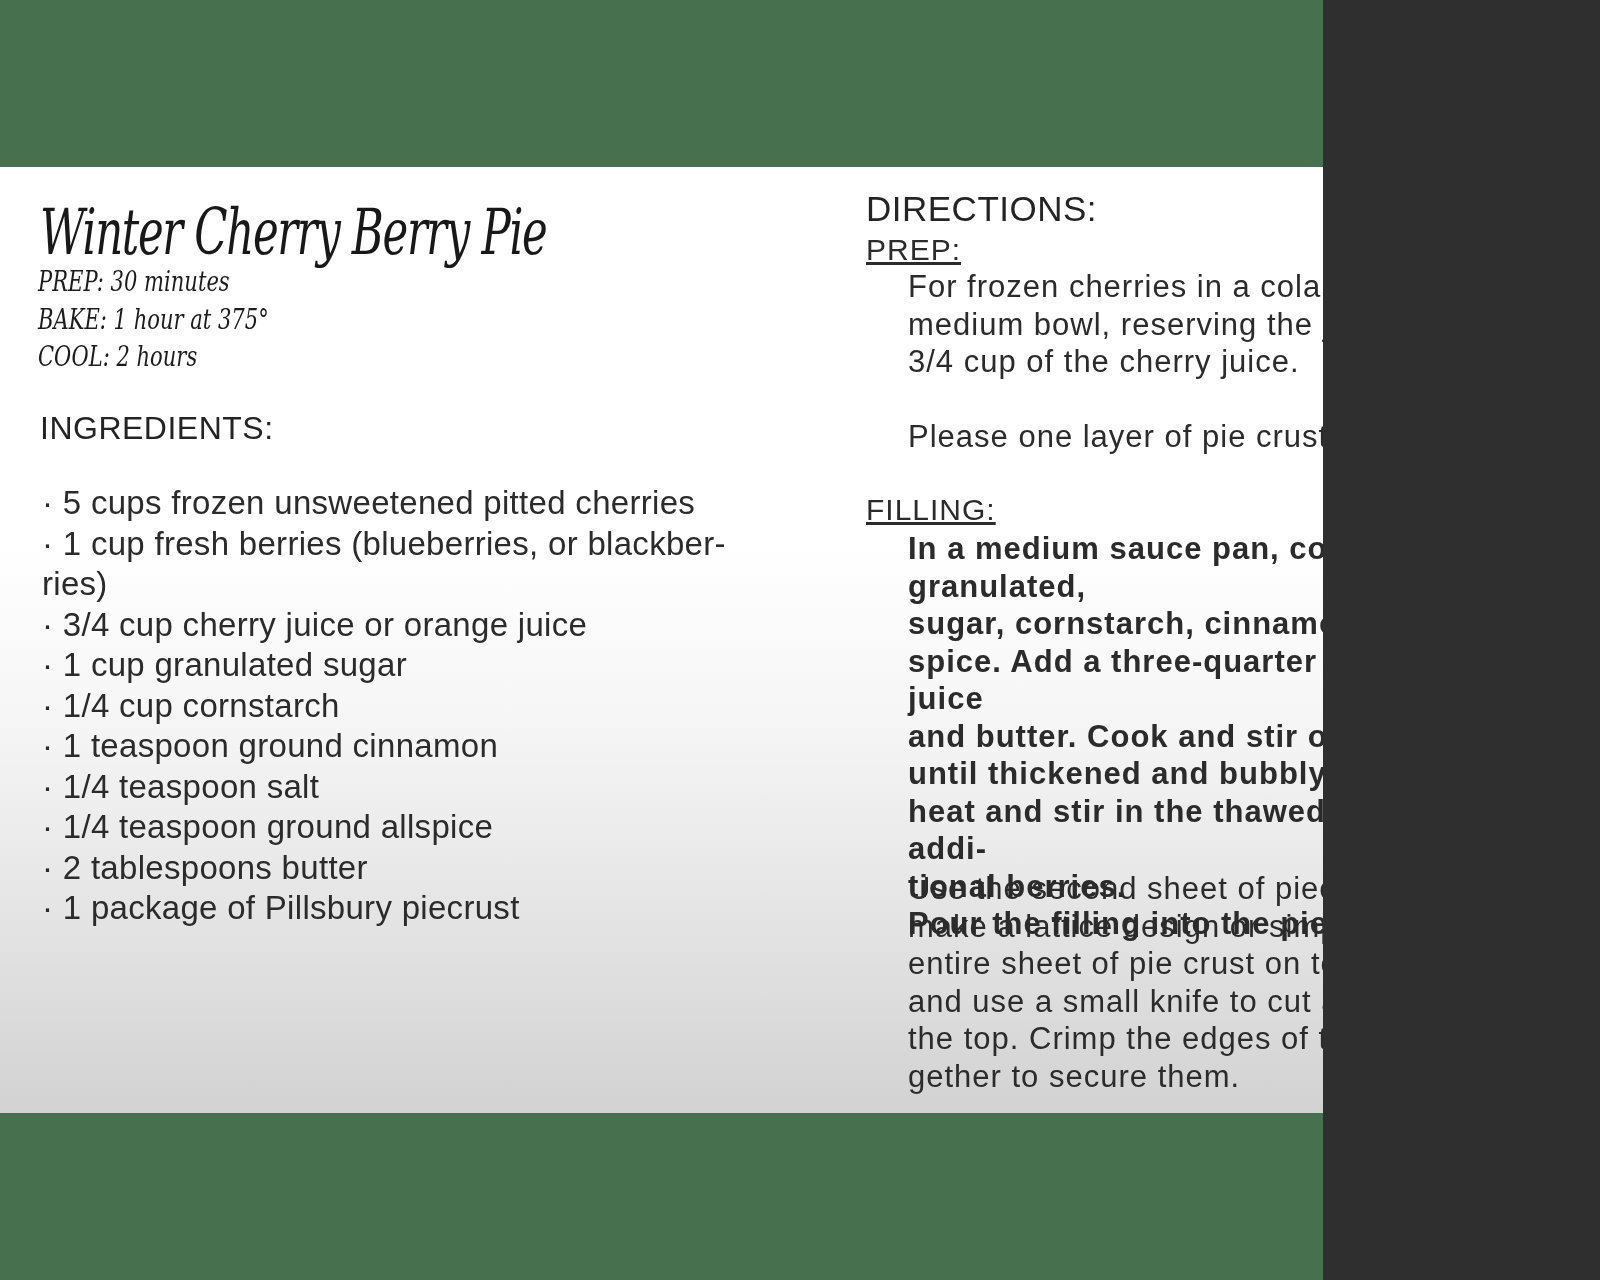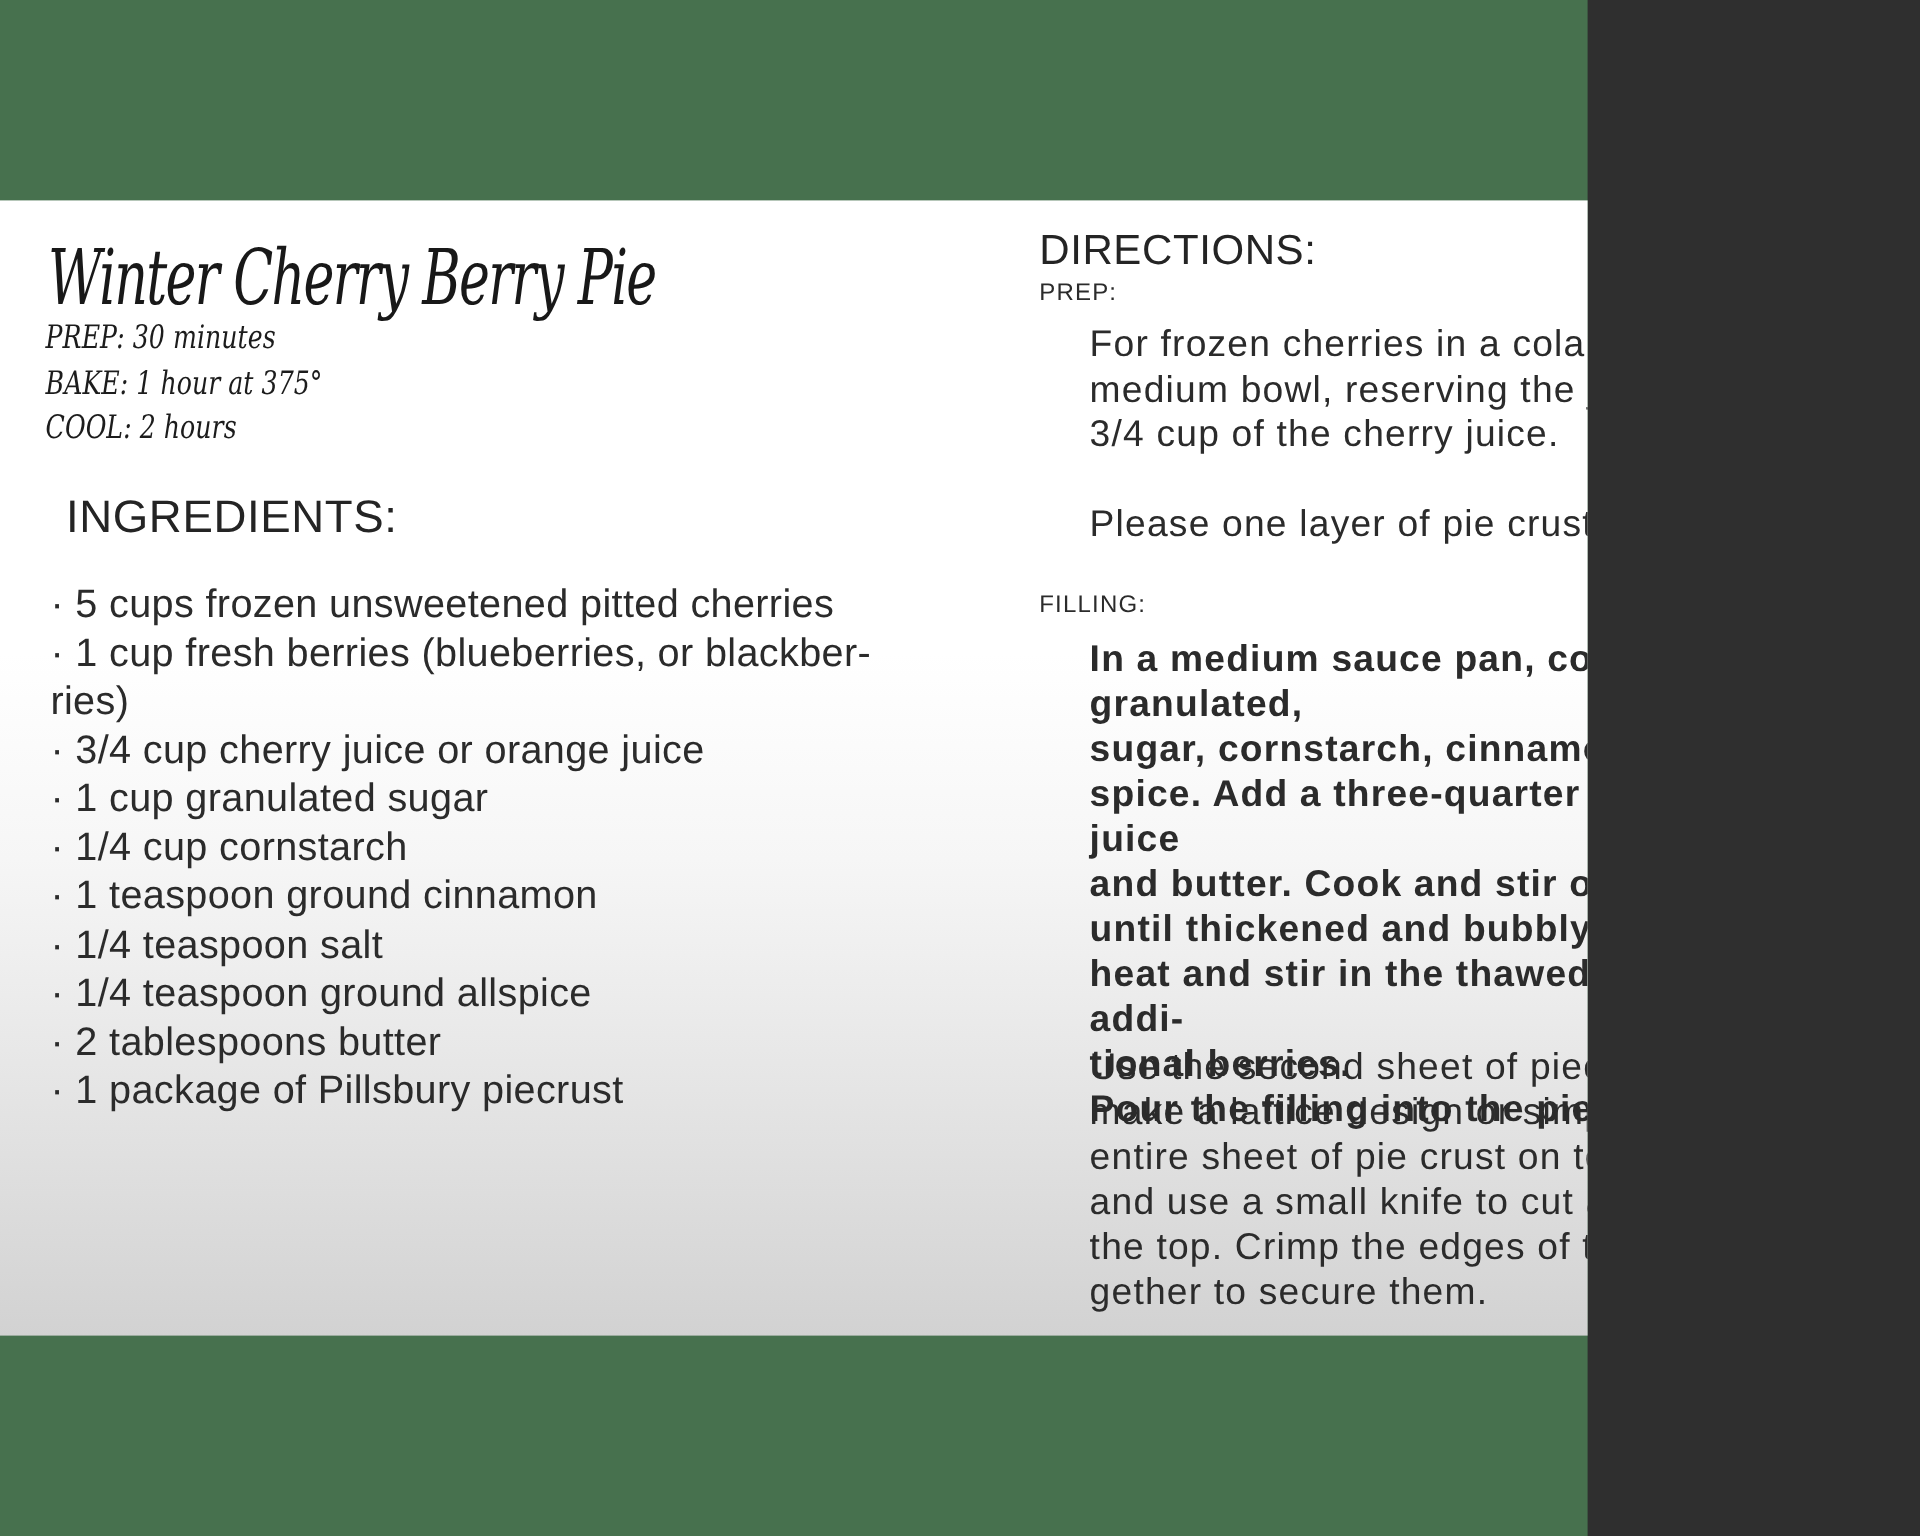--- a/index.html
+++ b/index.html
@@ -70,23 +70,23 @@
     font-style: italic;
     font-size: 27px;
     line-height: 37.5px;
     color: #1c1c1c;
     transform: scaleX(0.78);
     transform-origin: left top;
     white-space: pre-line;
   }
   .ing-heading {
     position: absolute;
-    left: 55px;
+    left: 40px;
     top: 243px;
-    font-size: 38px;
+    font-size: 32px;
     letter-spacing: 0.5px;
     color: #242424;
   }
   .ing-list {
     position: absolute;
     left: 42px;
     top: 316px;
     width: 720px;
     font-size: 33px;
     line-height: 40.5px;
@@ -99,23 +99,24 @@
     left: 866px;
     top: 22px;
     font-size: 35px;
     letter-spacing: 0.5px;
     color: #242424;
     text-align: right;
   }
   .dir-label {
     position: absolute;
     left: 866px;
-    font-size: 20px;
+    font-size: 30px;
     letter-spacing: 1px;
     color: #2b2b2b;
+    text-decoration: underline;
   }
   .dir-body {
     position: absolute;
     left: 866px;
     width: 700px;
     font-size: 31px;
     line-height: 37.5px;
     letter-spacing: 1px;
     color: #2b2b2b;
     white-space: pre-line;

